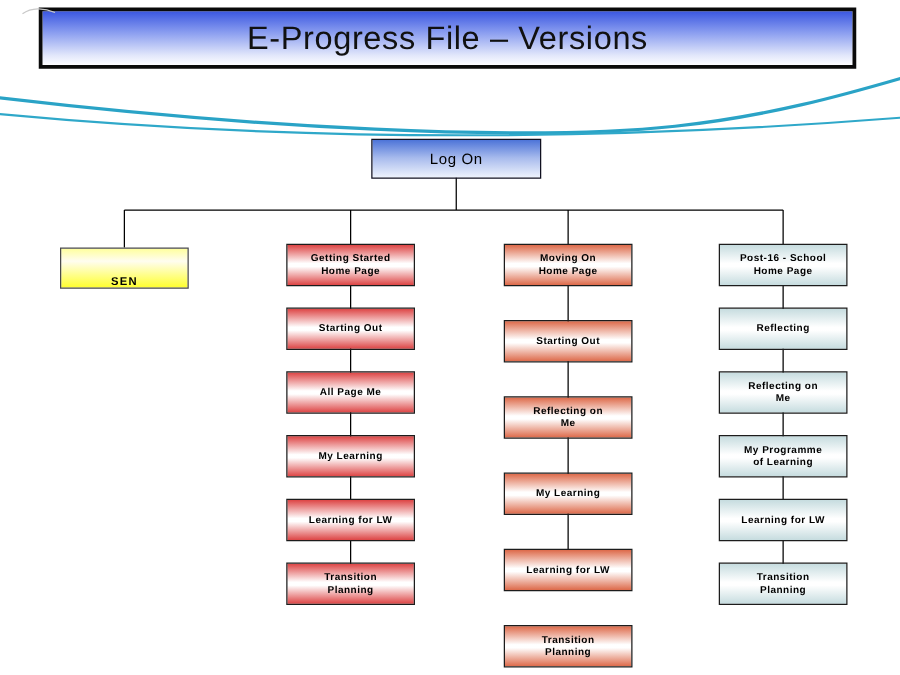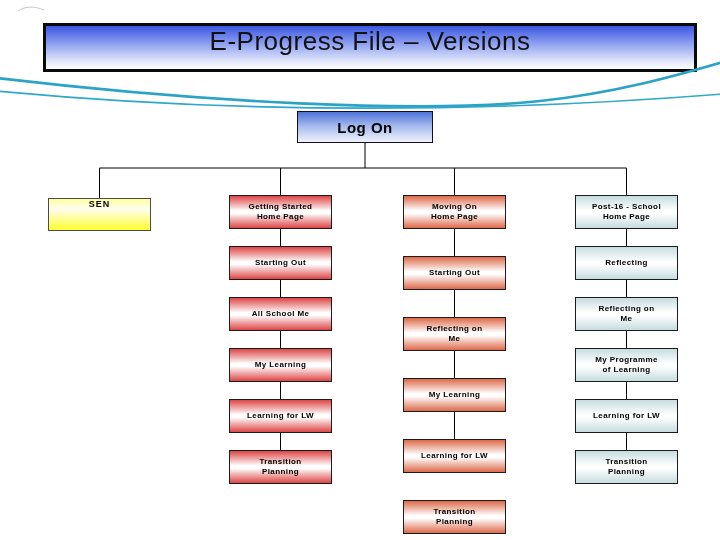--- a/index.html
+++ b/index.html
@@ -2,51 +2,50 @@
 <html style="--title-top: #3b57e0; --logon-top: #4d74d8; --swoosh: #2aa3c6; --col1-edge: #dd4545; --col2-edge: #dd6a4a; --col3-edge: #c6dcdf; --sen-fill: #ffff2e; --connector: #000000;"><head>
 <meta charset="utf-8">
 <style>
   html,body{margin:0;padding:0;background:#fff;}
   #slide{
     position:relative;width:720px;height:540px;background:#ffffff;overflow:hidden;
     font-family:"Liberation Sans","DejaVu Sans",sans-serif;color:#000;
   }
   
   .title-box{
-    position:absolute;left:31px;top:23px;width:648px;height:43px;
+    position:absolute;left:31px;top:6px;width:648px;height:43px;
     border:3px solid #0a0a0a;
     background:linear-gradient(180deg,var(--title-top) 0%,#8b9ef0 40%,#e2e7fb 82%,#fdfdff 100%);
-    display:flex;align-items:flex-start;justify-content:center;
+    display:flex;align-items:center;justify-content:center;
     z-index:1;
-    margin-left:12px;
   }
   .title-box span{font-size:26px;letter-spacing:0.5px;color:#111;}
   
   #deco{position:absolute;left:0;top:0;z-index:2;}
   
   .node{
     box-sizing:border-box;width:103px;height:34px;border:1px solid #1c1c1c;
     display:flex;align-items:center;justify-content:center;text-align:center;
     font-size:8px;font-weight:bold;letter-spacing:0.4px;line-height:1.3;
     white-space:pre-line;position:relative;z-index:3;
   }
   
   .logon-box{
     position:absolute;left:297px;top:111px;width:136px;height:32px;box-sizing:border-box;
     border:1px solid #101020;
     background:linear-gradient(180deg,var(--logon-top) 0%,#a8bbed 48%,#eef3fc 100%);
     display:flex;align-items:center;justify-content:center;z-index:3;
   }
-  .logon-box span{font-size:15px;font-weight:bold;letter-spacing:0.5px;}
+  .logon-box span{font-size:12px;font-weight:normal;letter-spacing:0.5px;}
   
   .sen-box{
     position:absolute;left:48px;top:198px;width:103px;height:33px;box-sizing:border-box;
     border:1px solid #4a4a4a;
     background:linear-gradient(180deg,#ffff9e 0%,#fffdf0 32%,#ffff2e 100%);
-    display:flex;align-items:flex-start;justify-content:center;z-index:3;
+    display:flex;align-items:flex-end;justify-content:center;z-index:3;
     font-size:9px;font-weight:bold;letter-spacing:1px;
   }
   
   .col{position:absolute;top:195px;width:103px;display:flex;flex-direction:column;z-index:3;}
   .col .node + .node{margin-top:17px;}
   .col .node:nth-child(2){}
   .col1{left:229px;}
   .col2{left:403px;gap:10px;}
   .col3{left:575px;}
   .col1 .node{background:linear-gradient(180deg,var(--col1-edge) 0%,#ffffff 46%,#ffffff 54%,var(--col1-edge) 100%);}
@@ -78,21 +77,21 @@
   </div>
 
   <div class="sen-box">
     <span>SEN</span>
   </div>
 
   <div class="col col1">
     <div class="node">Getting Started
 Home Page</div>
     <div class="node">Starting Out</div>
-    <div class="node">All School Me</div>
+    <div class="node">All Page Me</div>
     <div class="node">My Learning</div>
     <div class="node">Learning for LW</div>
     <div class="node">Transition
 Planning</div>
   </div>
 
   <div class="col col2">
     <div class="node">Moving On
 Home Page</div>
     <div class="node">Starting Out</div>

